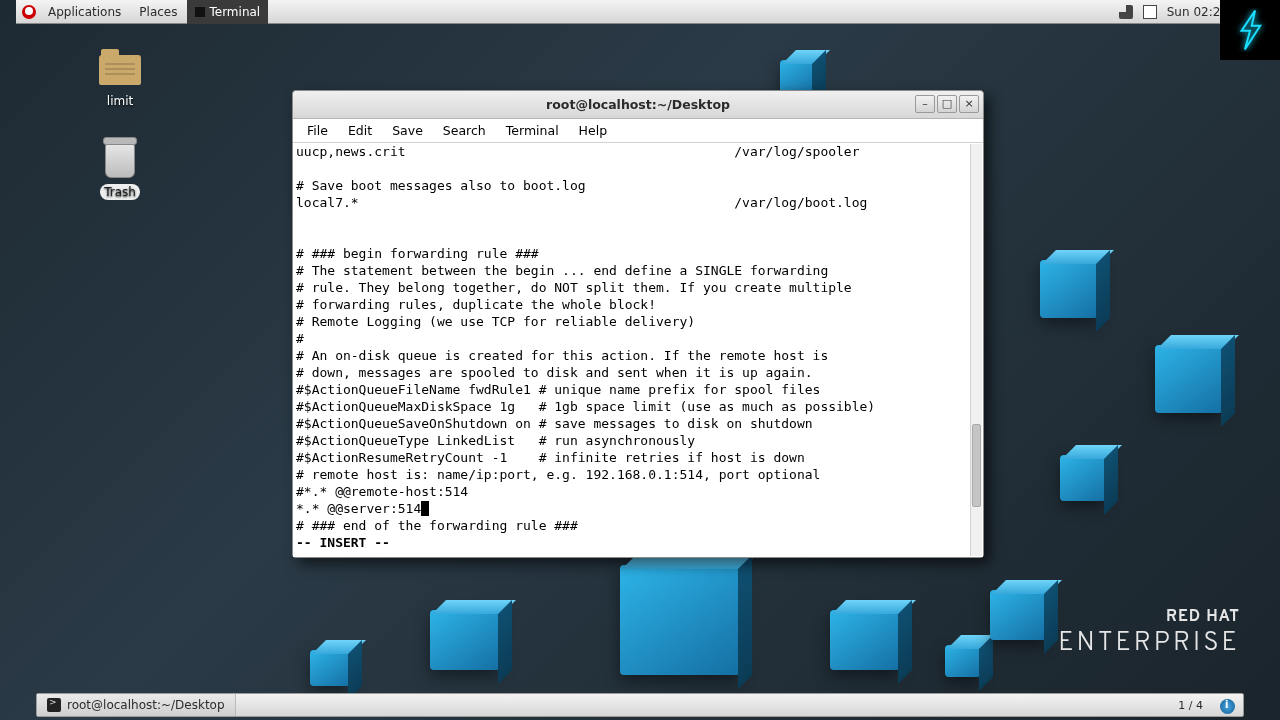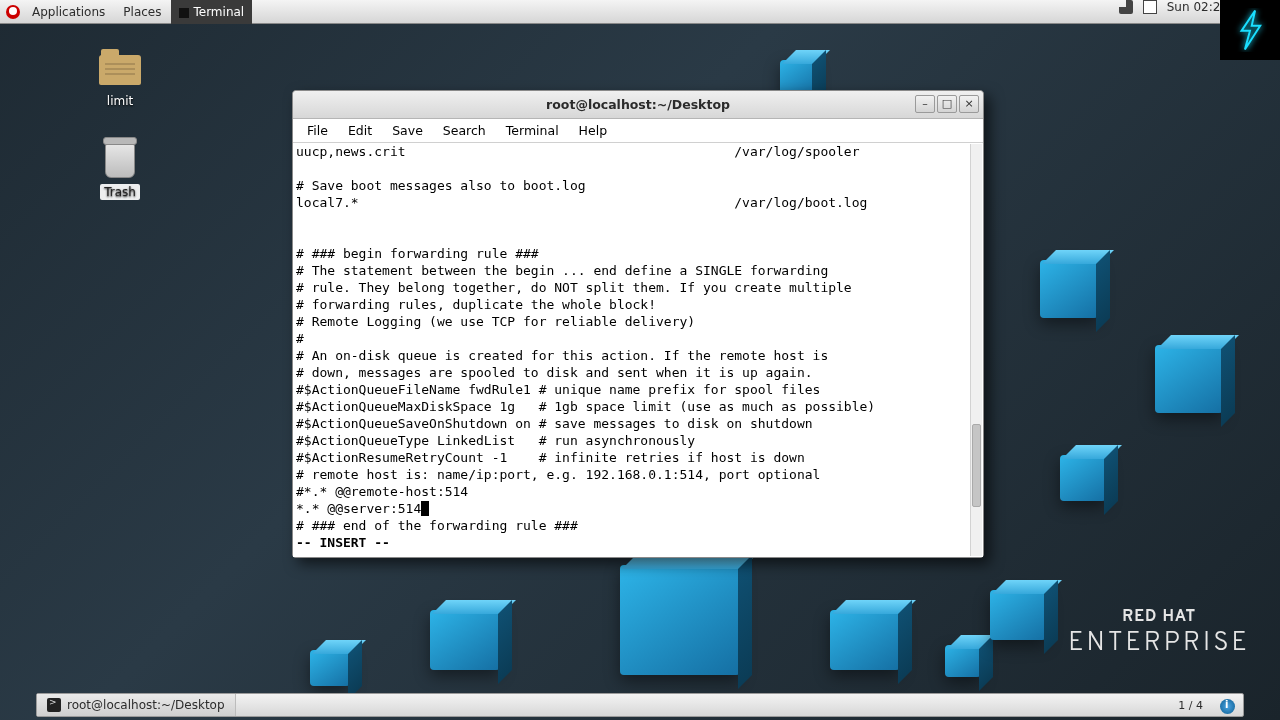--- a/index.html
+++ b/index.html
@@ -10,24 +10,24 @@
     position: absolute; inset: 0;
     background: linear-gradient(135deg, #1e2a33 0%, #2a3a46 40%, #1a242b 100%);
   }
   .cube { position: absolute; background: linear-gradient(145deg,#2db4e8,#156fa3); box-shadow: 0 6px 16px rgba(0,0,0,.45); border-radius: 4px; }
   .cube::before, .cube::after { content:""; position:absolute; }
   .cube::before {  inset:-10px 0 auto 0; height:14px; background:linear-gradient(#6fd4f9,#36a8db); transform:skewX(-45deg) translateX(9px); }
   .cube::after {  top:-10px; right:-12px; bottom:0; width:14px; background:linear-gradient(#0f4f71,#0b3c56); transform:skewY(-45deg) translateY(7px); }
 
   
   .top-panel {
-    position: absolute; top: 0; left: 0; right: 0; height: 24px;
+    position: absolute; top: 0; left: 16px; right: 0; height: 24px;
     background: linear-gradient(#f4f4f4,#d6d6d6);
     border-bottom: 1px solid #888;
-    display: flex; align-items: flex-start; font-size: 12px; color: #2c2c2c;
+    display: flex; align-items: center; font-size: 12px; color: #2c2c2c;
     z-index: 50;
     gap: 10px;
   }
   .tp-left { display:flex; align-items:center; gap:2px; }
   .tp-item { padding: 0 8px; line-height: 24px; cursor: pointer; }
   .tp-item.active { background:#3a3a3a; color:#fff; }
   .fedora-icon { width:14px; height:14px; background:#cc0000; border-radius:50%; margin-left:6px; margin-right:2px; display:inline-block; position:relative; }
   .fedora-icon::after{content:"";position:absolute;top:2px;left:3px;width:8px;height:8px;border-radius:50%;background:#fff;}
   .tp-right { margin-left:auto; display:flex; align-items:center; gap:10px; padding-right:8px; }
   .tp-right .ico { width:14px;height:14px;display:inline-block; }
@@ -40,24 +40,24 @@
   .bolt{fill:none;stroke:#1adfff;stroke-width:2.3;filter:drop-shadow(0 0 4px #1adfff);}
 
   
   .dicon { position:absolute; width:80px; text-align:center; color:#fff; font-size:12px; text-shadow:0 1px 2px #000; }
   .dicon .glyph { width:48px;height:40px;margin:0 auto 4px;display:flex;align-items:center;justify-content:center;}
   .folder { background:#caa96a; border-radius:3px 3px 2px 2px; position:relative; width:42px;height:30px;}
   .folder::before{content:"";position:absolute;top:-6px;left:2px;width:18px;height:8px;background:#caa96a;border-radius:2px 2px 0 0;}
   .folder::after{content:"";position:absolute;top:8px;left:6px;right:6px;height:2px;background:rgba(0,0,0,.15);box-shadow:0 5px 0 rgba(0,0,0,.15),0 10px 0 rgba(0,0,0,.15);}
   .trashcan{width:30px;height:36px;background:linear-gradient(#e8e8e8,#bcbcbc);border-radius:4px 4px 6px 6px;position:relative;border:1px solid #888;}
   .trashcan::before{content:"";position:absolute;top:-6px;left:-3px;right:-3px;height:6px;background:#b8b8b8;border-radius:3px;border:1px solid #888;}
-  .dicon .lbl{background:rgba(255,255,255,.92);color:#222;padding:1px 4px;border-radius:2px;display:inline-block;}
+  .dicon .lbl{background:rgba(255,255,255,.92);color:#222;padding:1px 4px;border-radius:8px;display:inline-block;}
 
   
-  .rhel { position:absolute; right:30px; bottom:60px; text-align:center; color:#e5e5e5; font-family:"Overpass","DejaVu Sans",sans-serif; letter-spacing:1px; z-index:5;}
+  .rhel { position:absolute; right:40px; bottom:60px; text-align:right; color:#e5e5e5; font-family:"Overpass","DejaVu Sans",sans-serif; letter-spacing:1px; z-index:5;}
   .rhel .l1{font-size:16px;font-weight:700;}
   .rhel .l2{font-size:26px;font-weight:300;letter-spacing:3px;}
   .rhel .l3{font-size:26px;font-weight:300;letter-spacing:3px;}
 
   
   .termwin {
     position:absolute; left:292px; top:90px; width:692px; height:468px;
     background:#fff; border:1px solid #8a8a8a; border-radius:4px;
     box-shadow: 6px 6px 14px rgba(0,0,0,.6);
     display:flex; flex-direction:column; z-index:40;

